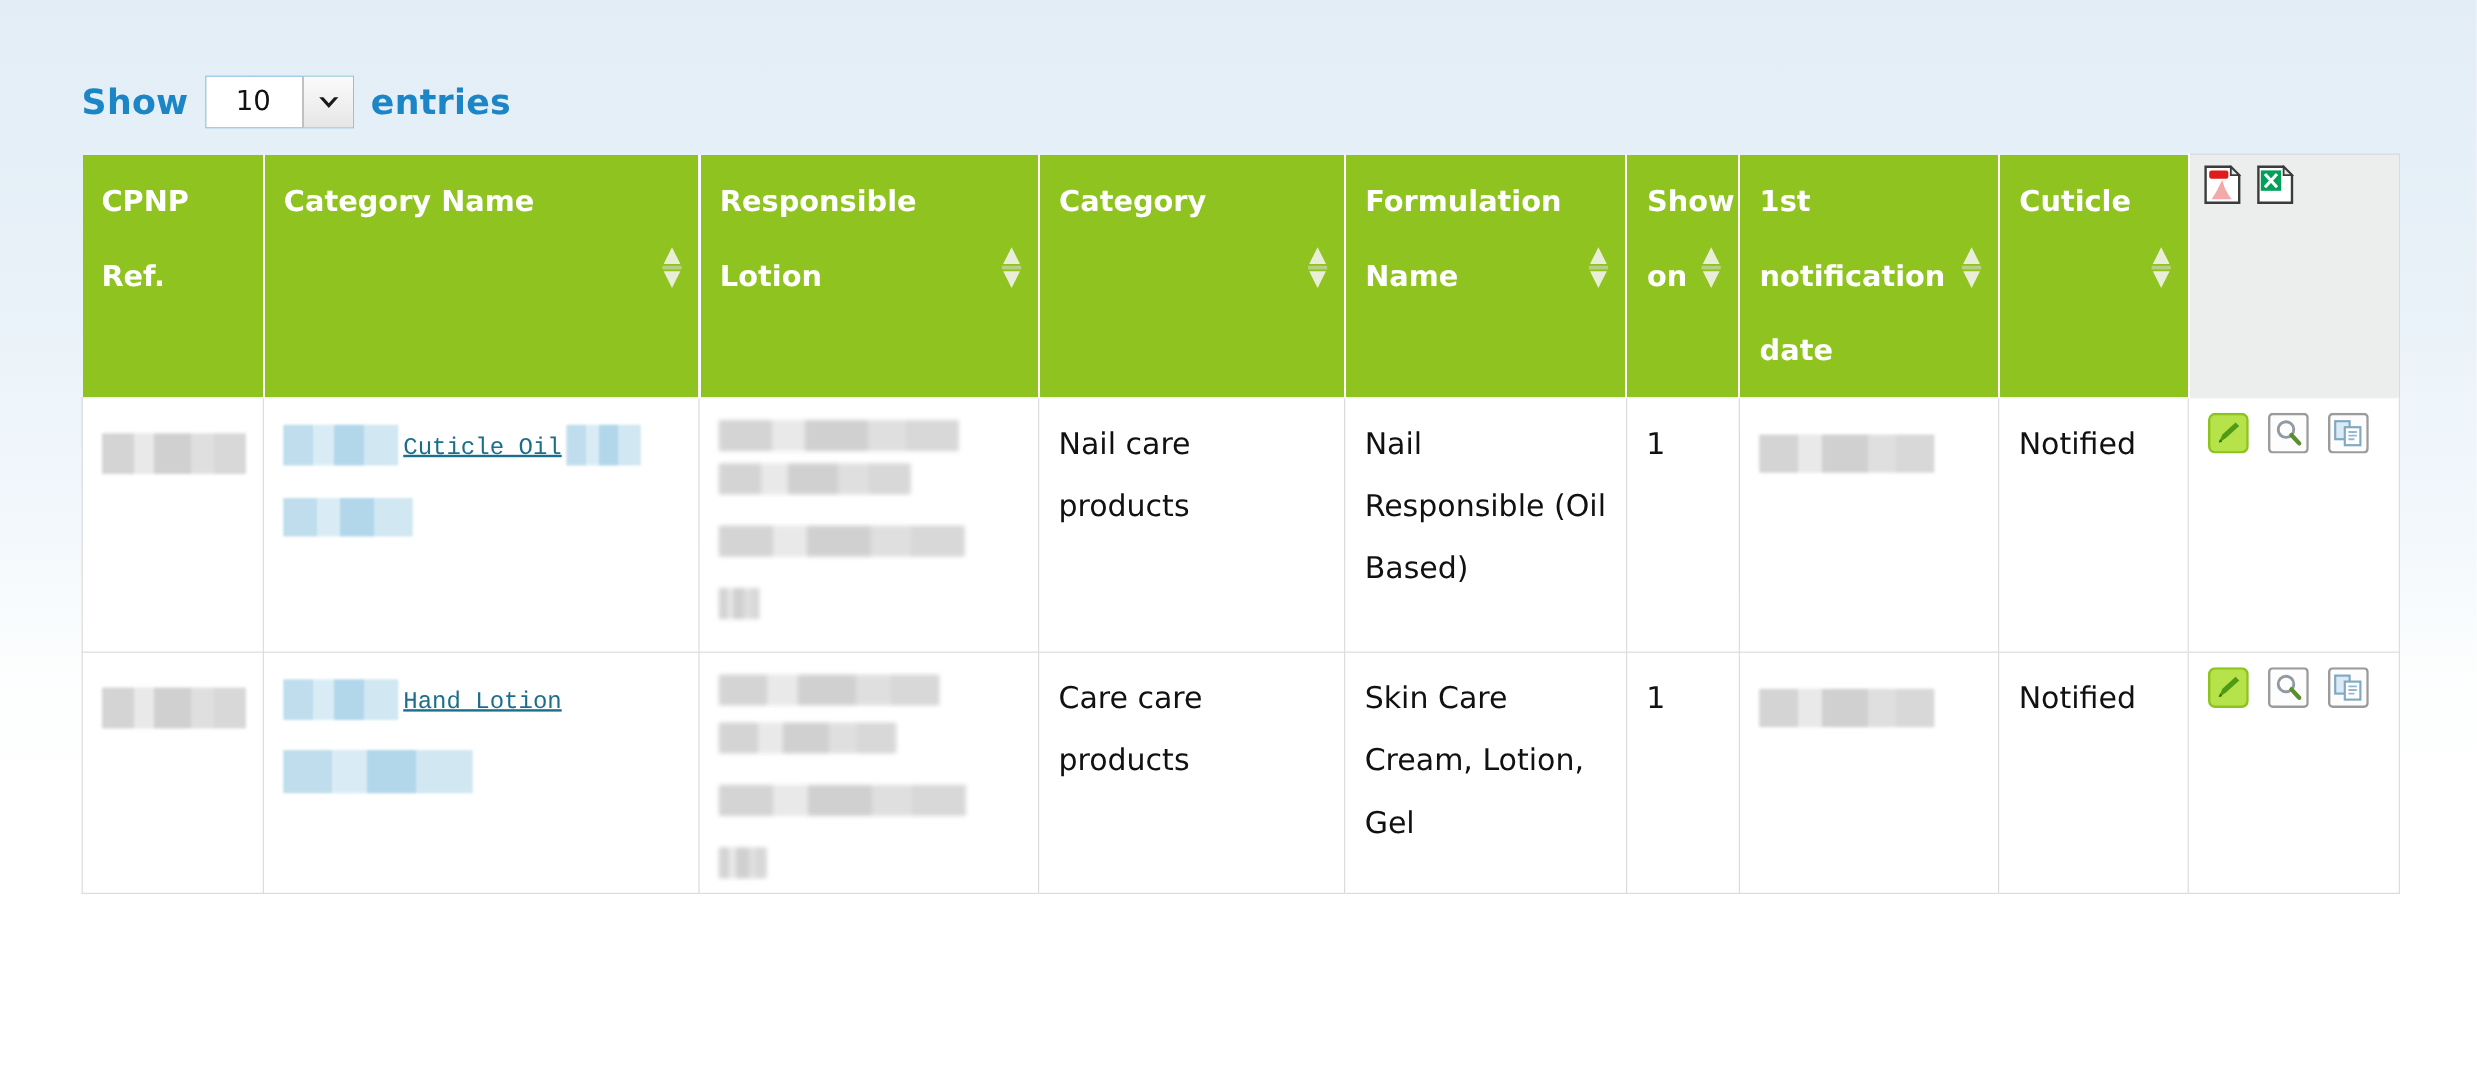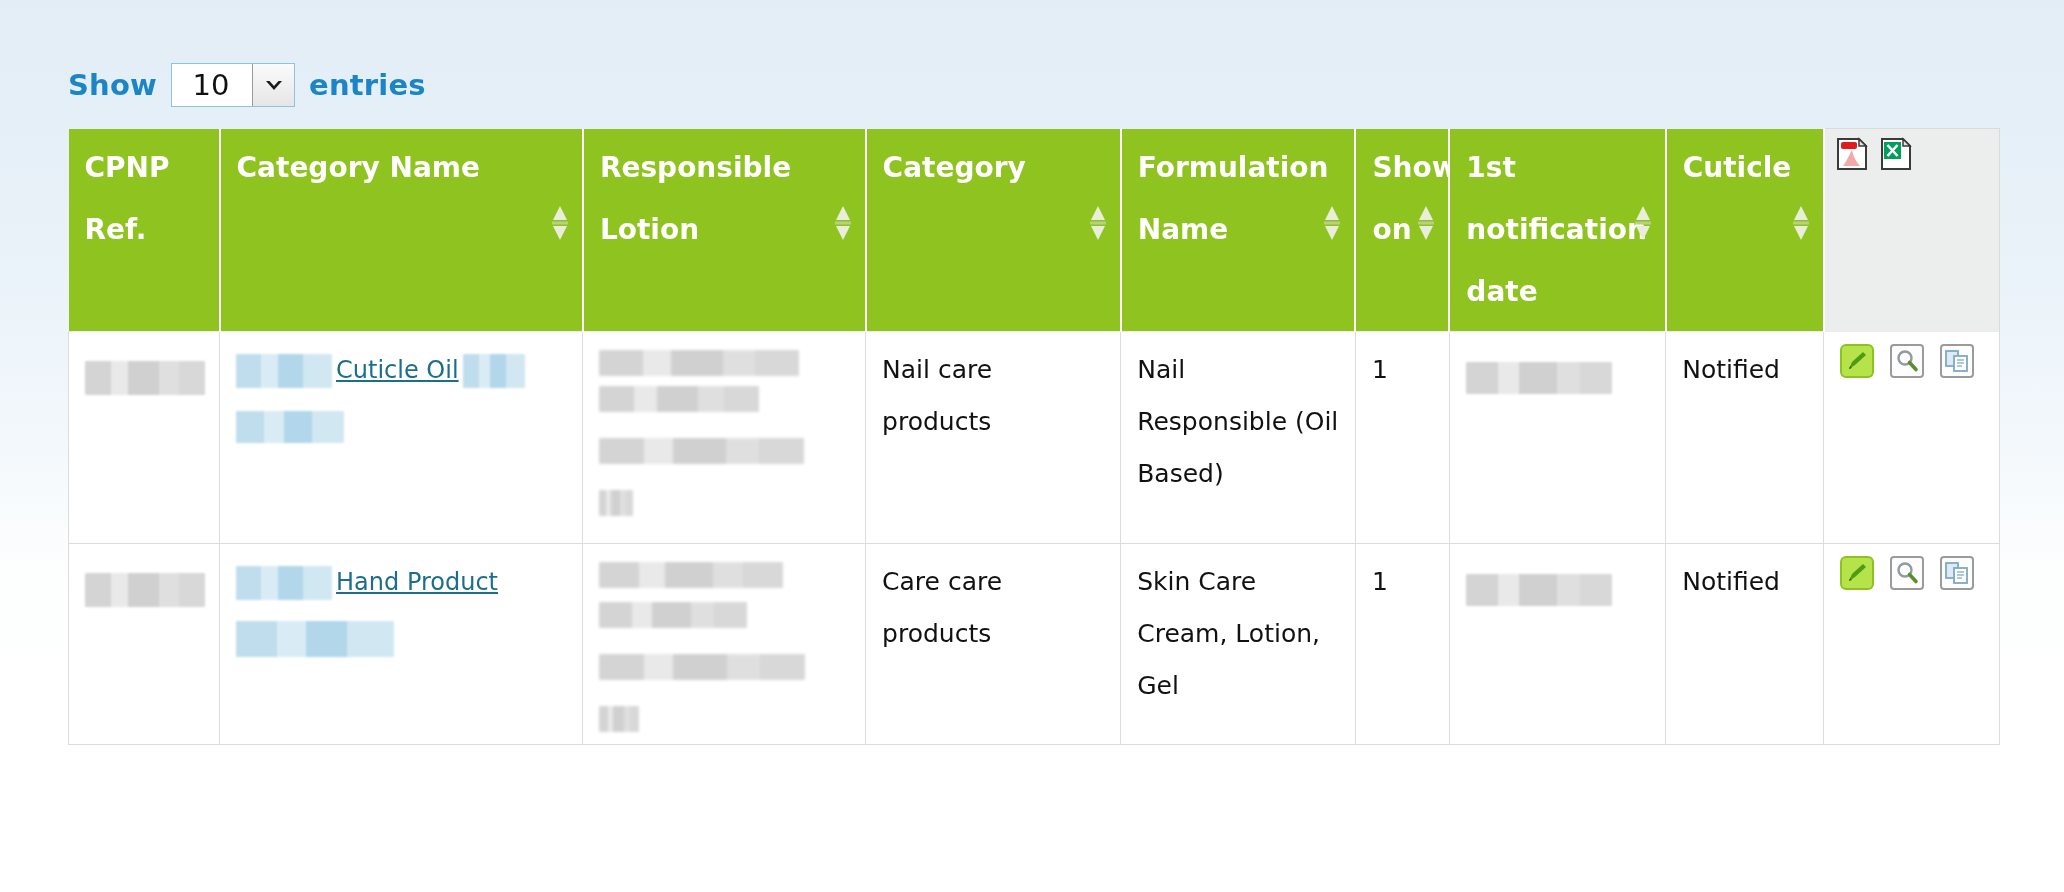--- a/index.html
+++ b/index.html
@@ -50,21 +50,21 @@
     height: 44px;
     border: 1px solid #8fc2df;
     background: #ffffff;
     box-sizing: border-box;
     display: flex;
     align-items: center;
   }
   .select-value {
     flex: 1;
     text-align: center;
-    font-size: 29px;
+    font-size: 23px;
     color: #111;
     padding-right: 2px;
   }
   .select-arrow {
     width: 42px;
     height: 42px;
     border-left: 1px solid #9a9a9a;
     background: linear-gradient(180deg, #fbfbfb 0%, #e6e6e6 100%);
     display: flex;
     align-items: center;
@@ -108,21 +108,21 @@
     width: 1932px;
   }
   table.dt th, table.dt td {
     vertical-align: top;
     box-sizing: border-box;
   }
   table.dt thead th {
     background: #8fc31f;
     color: #ffffff;
     font-weight: bold;
-    font-size: 28px;
+    font-size: 24px;
     line-height: 62px;
     text-align: left;
     padding: 8px 14px 8px 16px;
     height: 190px;
     border-right: 2px solid #ffffff;
     position: relative;
   }
   table.dt thead th.exportcol {
     background: #eceded;
     border-right: 1px solid #d9dada;
@@ -192,22 +192,23 @@
     opacity: 0.95;
   }
   .rp-line {
     display: block;
     filter: blur(1.6px);
   }
 
   .prodlink {
     color: #1c6f8c;
     text-decoration: underline;
-    font-size: 24px;
+    font-size: 20px;
     white-space: nowrap;
+    font-family: Liberation Mono, monospace;
   }
   .prod-row1 { white-space: nowrap; }
 
   .icon-btn {
     display: inline-block;
     width: 34px;
     height: 34px;
     margin-right: 8px;
     vertical-align: top;
     box-sizing: border-box;
@@ -438,21 +439,21 @@
           </td>
         </tr>
 
         <tr class="r2">
           <td class="first">
             <span class="redact rd-gray" style="width:120px;height:34px;margin-top:14px"></span>
           </td>
 
           <td>
             <div class="prod-row1">
-              <span class="redact rd-blue" style="width:96px;height:34px;margin-right:4px"></span><a class="prodlink" href="#">Hand Product</a>
+              <span class="redact rd-blue" style="width:96px;height:34px;margin-right:4px"></span><a class="prodlink" href="#">Hand Lotion</a>
             </div>
             <div style="margin-top:4px">
               <span class="redact rd-blue" style="width:158px;height:36px"></span>
             </div>
           </td>
 
           <td>
             <span class="rp-line redact rd-gray" style="width:184px;height:26px;margin-top:6px"></span>
             <span class="rp-line redact rd-gray" style="width:148px;height:26px;margin-top:14px"></span>
             <span class="rp-line redact rd-gray" style="width:206px;height:26px;margin-top:26px"></span>

